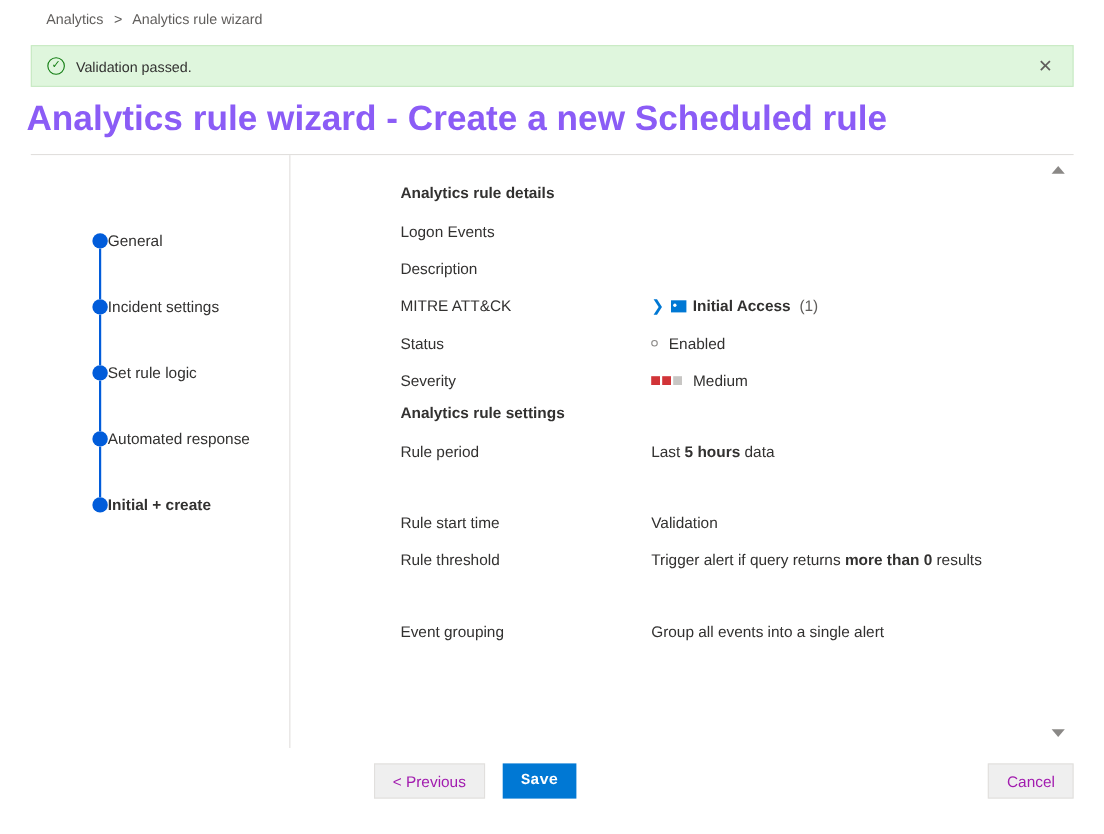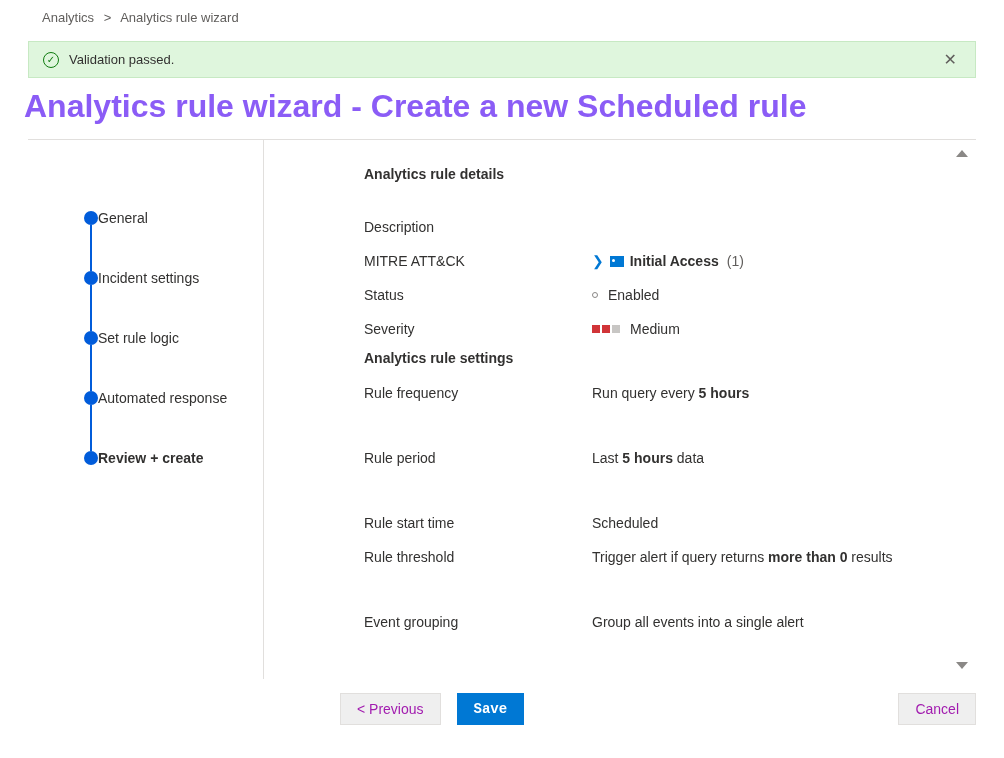--- a/index.html
+++ b/index.html
@@ -252,28 +252,29 @@
     <div class="step">
       <span class="bullet"></span>
       <span class="step-label">Set rule logic</span>
     </div>
     <div class="step">
       <span class="bullet"></span>
       <span class="step-label">Automated response</span>
     </div>
     <div class="step current">
       <span class="bullet"></span>
-      <span class="step-label">Review + create</span>
+      <span class="step-label">Initial + create</span>
     </div>
   </div>
 
   <div class="content-col">
     <div class="section-title">Analytics rule details</div>
 
     <div class="row">
+      <div class="value">Logon Events</div>
     </div>
 
     <div class="row">
       <div class="label">Description</div>
       <div class="value"></div>
     </div>
 
     <div class="row">
       <div class="label">MITRE ATT&amp;CK</div>
       <div class="value mitre-value">
@@ -300,37 +301,31 @@
             <span></span>
             <span class="off"></span>
         </span>
         <span>Medium</span>
       </div>
     </div>
 
     <div class="section-title" style="margin-top:4px">Analytics rule settings</div>
 
 
-    <div class="row tall">
-      <div class="label">Rule frequency</div>
-      <div class="value">
-        <span>Run query every </span><span class="bold">5 hours</span>
-      </div>
-    </div>
 
     <div class="row tall">
       <div class="label">Rule period</div>
       <div class="value">
         <span>Last </span><span class="bold">5 hours</span><span> data</span>
       </div>
     </div>
 
     <div class="row">
       <div class="label">Rule start time</div>
-      <div class="value">Scheduled</div>
+      <div class="value">Validation</div>
     </div>
 
     <div class="row tall">
       <div class="label">Rule threshold</div>
       <div class="value">
         <span>Trigger alert if query returns </span><span class="bold">more than 0</span><span> results</span>
       </div>
     </div>
 
     <div class="row">

